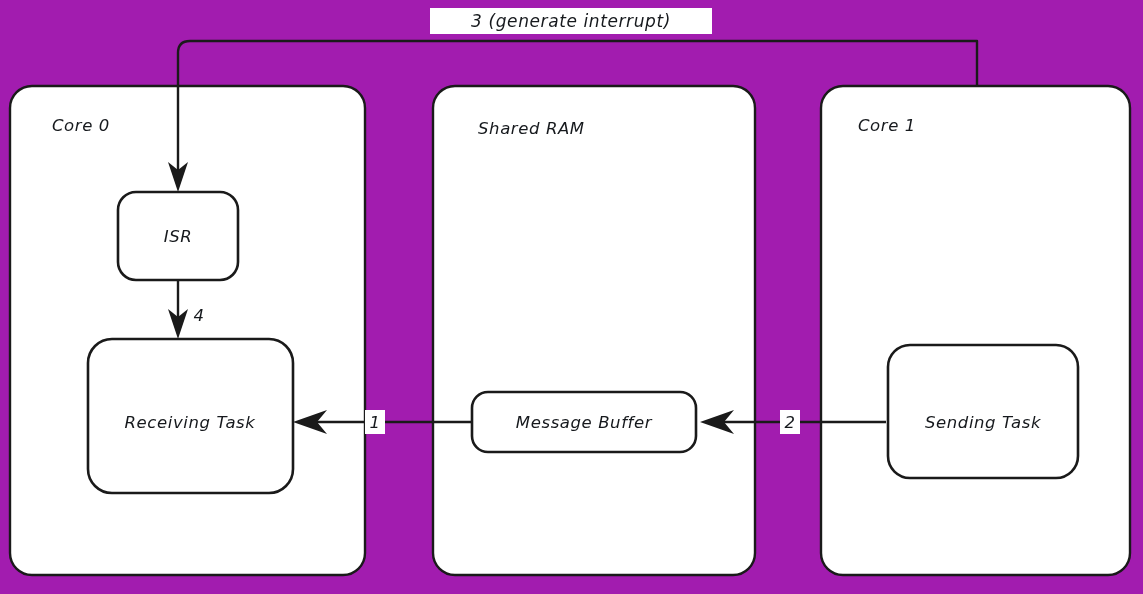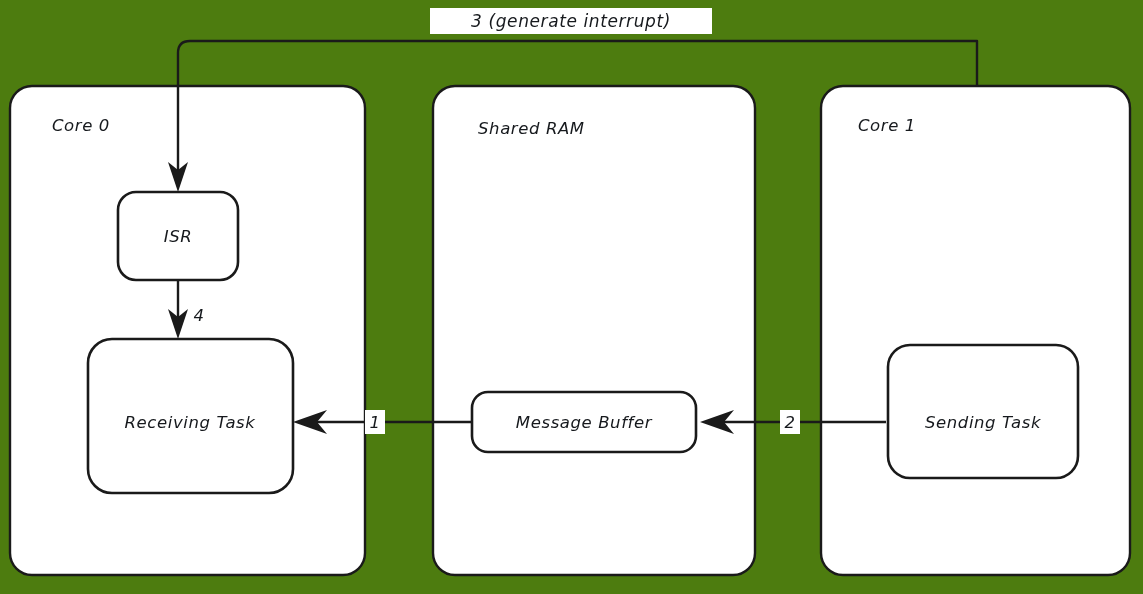--- a/index.html
+++ b/index.html
@@ -8,21 +8,21 @@
     padding: 0;
     background: #ffffff;
   }
   body {
     font-family: "DejaVu Sans", sans-serif;
   }
   #canvas {
     position: relative;
     width: 1143px;
     height: 594px;
-    background: #4d7c0f;
+    background: #a21caf;
     overflow: hidden;
   }
   #diagram-svg {
     position: absolute;
     left: 0;
     top: 0;
     width: 1143px;
     height: 594px;
   }
   .container-box {

